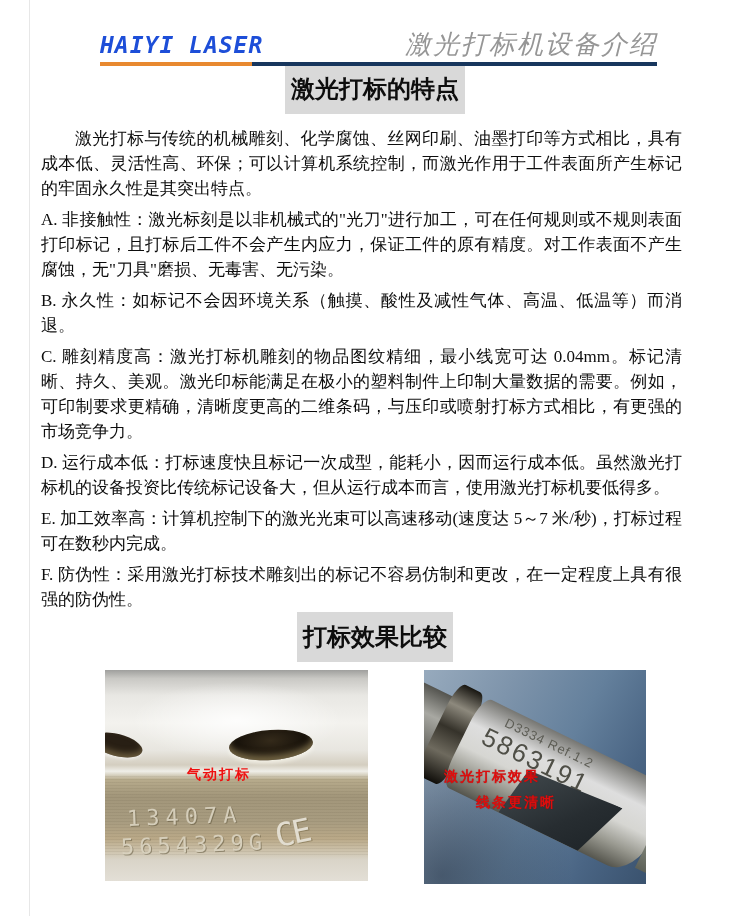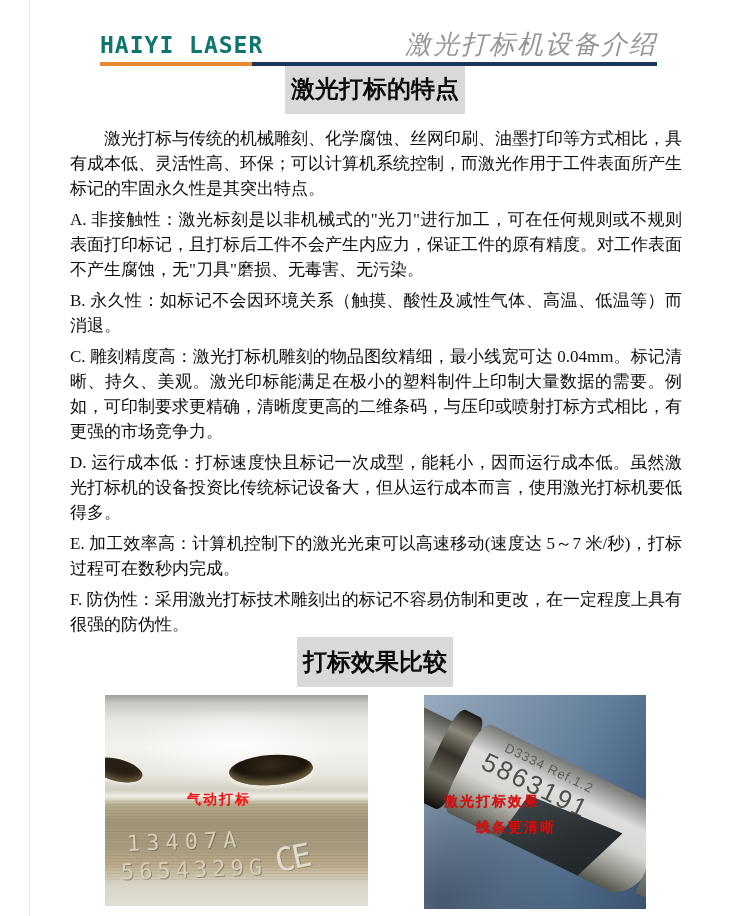--- a/index.html
+++ b/index.html
@@ -11,36 +11,36 @@
     font-family:"Liberation Serif","DejaVu Serif",serif;
     color:#0d0d0d;
   }
   .edge-line{position:absolute;left:29px;top:0;bottom:0;width:1px;background:#e7e7e7;}
 
   
   .header{position:relative;margin:30px 93px 0 100px;}
   .header-row{display:flex;justify-content:space-between;align-items:flex-end;height:30px;}
   .logo{
     font-family:"DejaVu Sans Mono","Liberation Mono",monospace;
-    font-weight:bold;font-size:23px;color:#0f766e;letter-spacing:1px;line-height:30px;
+    font-weight:bold;font-size:23px;color:#1d4ed8;letter-spacing:1px;line-height:30px;font-style:italic;
   }
   .header-title{
     font-size:26px;color:#969696;letter-spacing:2px;line-height:30px;font-weight:400;font-style:italic;
   }
   .header-rule{display:flex;height:4px;margin-top:2px;}
   .rule-orange{width:152px;background:#e8892f;}
   .rule-navy{flex:1;background:#17365d;}
 
   
   .sec-heading{margin:8px 0 0;text-align:center;font-size:24px;line-height:30px;font-weight:bold;}
   .sec-heading .hl{background:#d9d9d9;padding:12px 6px;}
   .sec-heading.second{margin-top:10px;}
 
   
-  .body-text{margin:22px 68px 0 70px;font-size:17px;line-height:25px;text-align:justify;}
+  .body-text{margin:22px 68px 0 41px;font-size:17px;line-height:25px;text-align:justify;}
   .body-text p{margin:0 0 6px;}
   .body-text p.indent{text-indent:2em;}
 
   
   .images-row{position:relative;margin-top:18px;height:216px;}
   .photo{position:absolute;top:0;overflow:hidden;}
 
   
   .photo-left{left:105px;width:263px;height:211px;}
   .lp-bg{position:absolute;inset:0;

